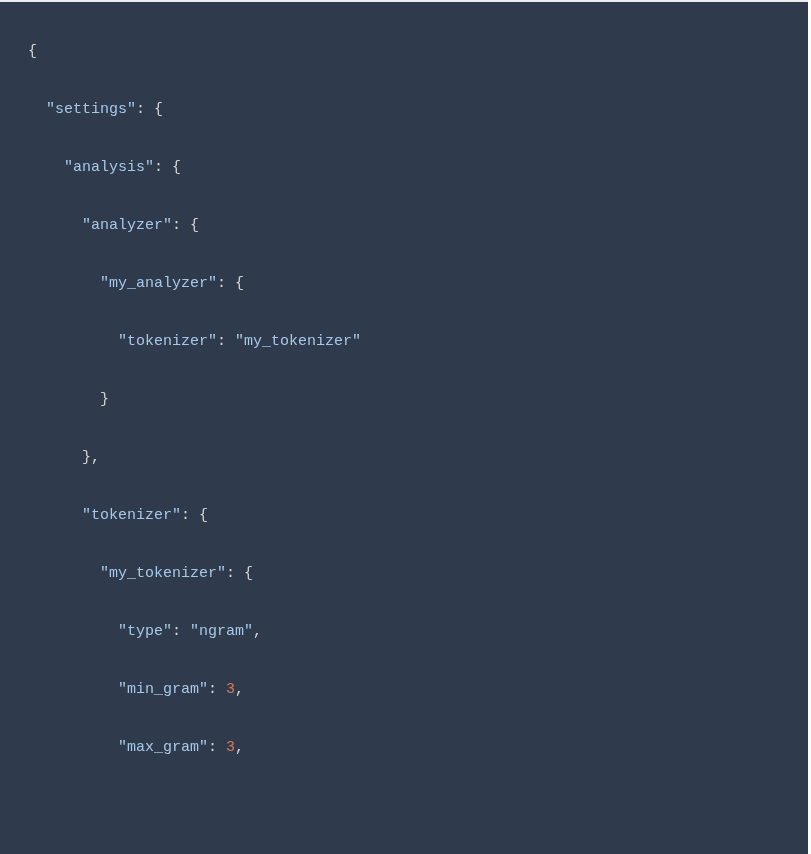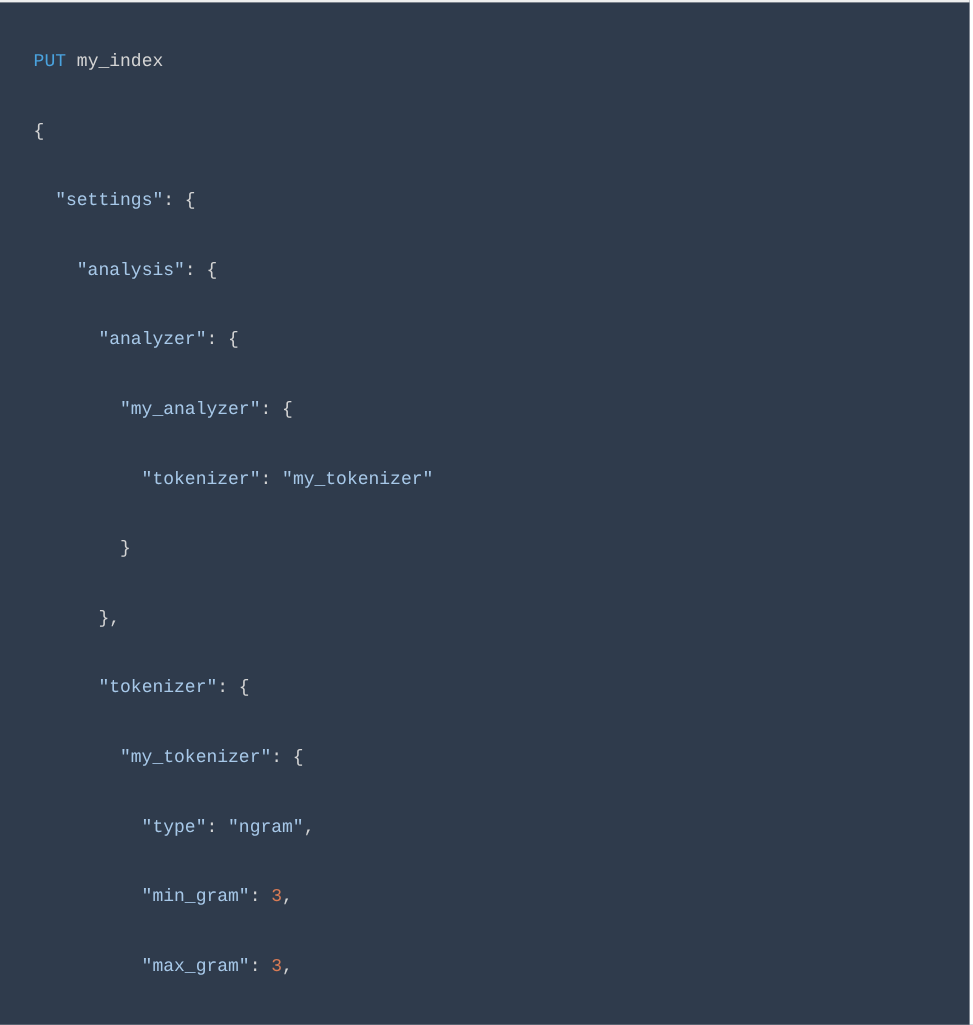--- a/index.html
+++ b/index.html
@@ -28,21 +28,20 @@
   .key { color: #a7c8e8; }
   .colon { color: #d4d4d4; }
   .string { color: #a7c8e8; }
   .number { color: #d87b55; }
   .comma { color: #d4d4d4; }
 </style>
 </head>
 <body>
 
 <div class="editor">
-<div class="line"><span class="kw-put">PUT</span> <span class="ident">my_index</span></div>
 <div class="line"><span class="brace">{</span></div>
 <div class="line">  <span class="key">"settings"</span><span class="colon">: {</span></div>
 <div class="line">    <span class="key">"analysis"</span><span class="colon">: {</span></div>
 <div class="line">      <span class="key">"analyzer"</span><span class="colon">: {</span></div>
 <div class="line">        <span class="key">"my_analyzer"</span><span class="colon">: {</span></div>
 <div class="line">          <span class="key">"tokenizer"</span><span class="colon">: </span><span class="string">"my_tokenizer"</span></div>
 <div class="line">        <span class="brace">}</span></div>
 <div class="line">      <span class="brace">},</span></div>
 <div class="line">      <span class="key">"tokenizer"</span><span class="colon">: {</span></div>
 <div class="line">        <span class="key">"my_tokenizer"</span><span class="colon">: {</span></div>

